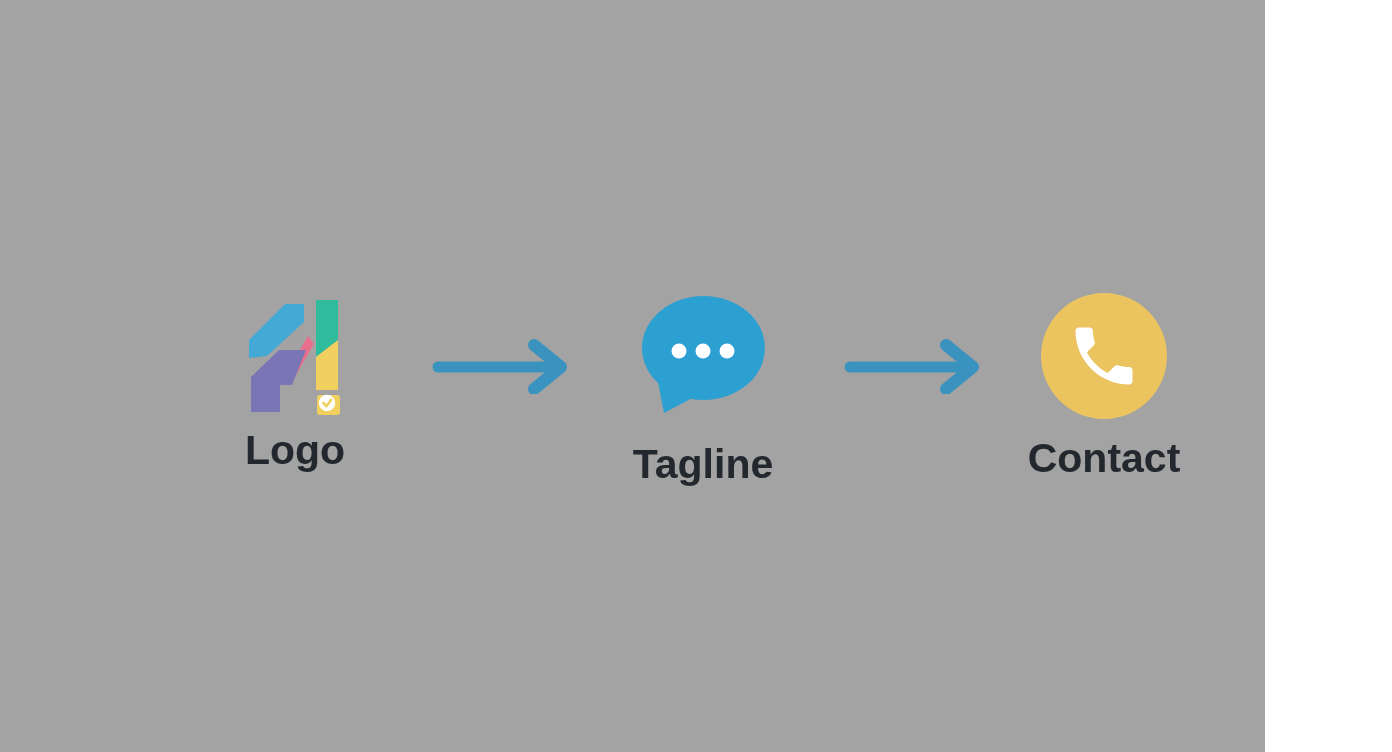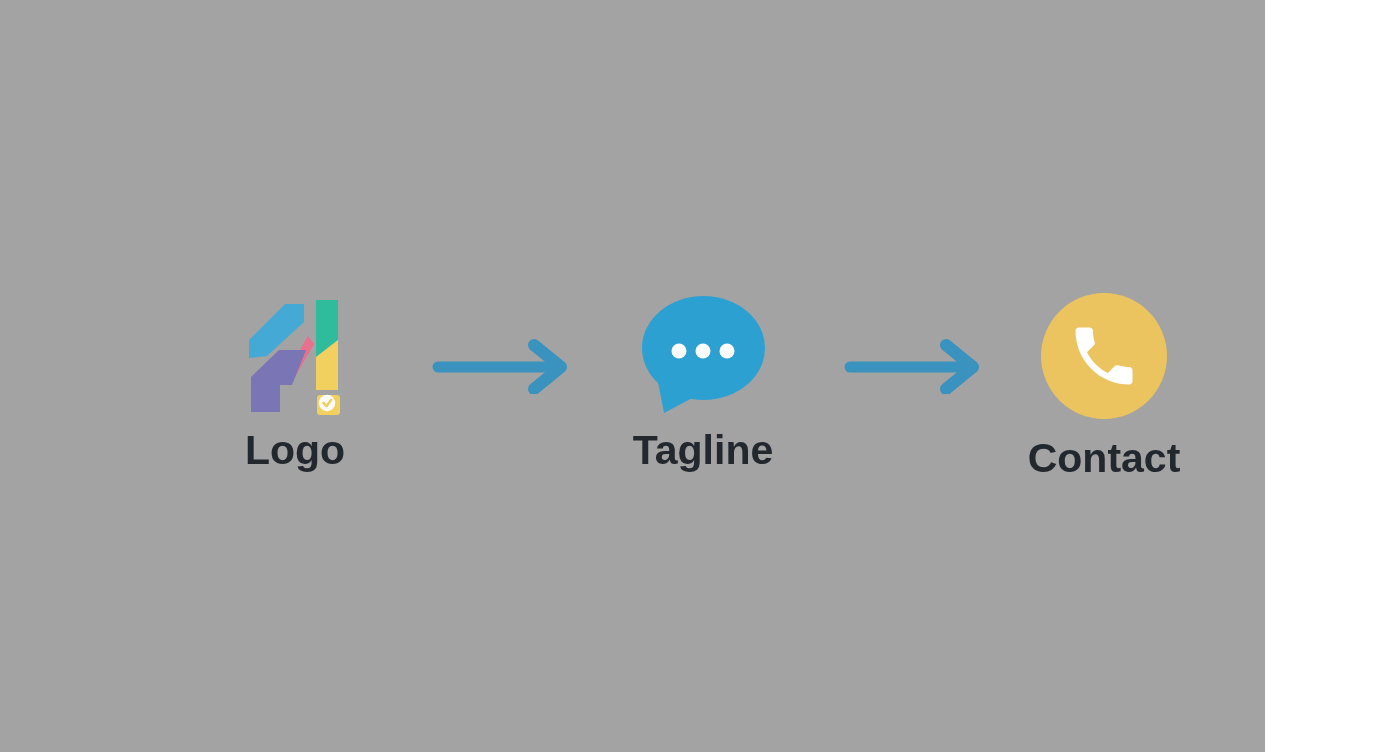--- a/index.html
+++ b/index.html
@@ -74,21 +74,21 @@
 
   <div class="abs" style="left:640px; top:296px; width:128px; height:118px;">
     <svg width="128" height="118" viewBox="0 0 128 118">
       <ellipse cx="63.5" cy="52" rx="61.5" ry="52" fill="#2da0d2"></ellipse>
       <polygon points="16,76 58,99 24,117" fill="#2da0d2"></polygon>
       <circle cx="39" cy="55" r="7.5" fill="#ffffff"></circle>
       <circle cx="63" cy="55" r="7.5" fill="#ffffff"></circle>
       <circle cx="87" cy="55" r="7.5" fill="#ffffff"></circle>
     </svg>
   </div>
-  <div class="step-label" style="left:563px; top:430px;">Tagline</div>
+  <div class="step-label" style="left:563px; top:444px;">Tagline</div>
 
   <div class="abs" style="left:844px; top:338px; width:136px; height:56px;">
     <svg width="136" height="56" viewBox="0 0 136 56">
       <line x1="6" y1="29" x2="116" y2="29" stroke="#3a93bf" stroke-width="11" stroke-linecap="round"></line>
       <polyline points="102,7 129,29 102,51" fill="none" stroke="#3a93bf" stroke-width="12" stroke-linecap="round" stroke-linejoin="round"></polyline>
     </svg>
   </div>
 
   <div class="contact-circle" style="left: 1041px; top: 293px; background: rgb(236, 196, 95);">
     <svg width="76" height="76" viewBox="0 0 24 24">

